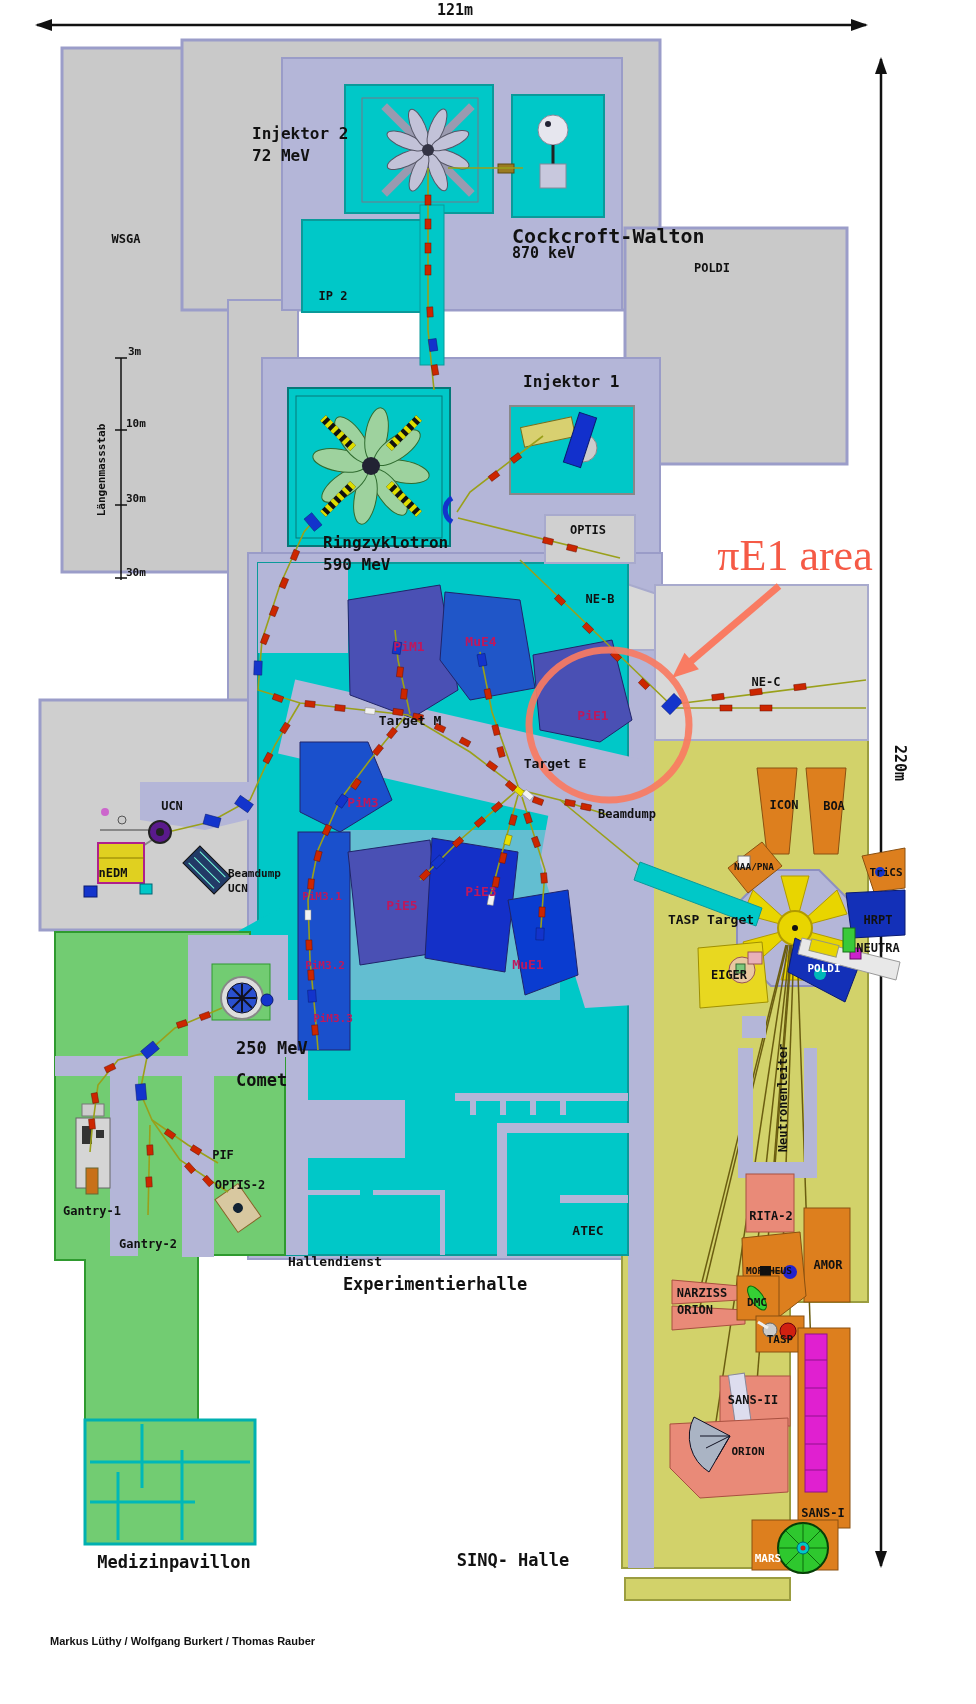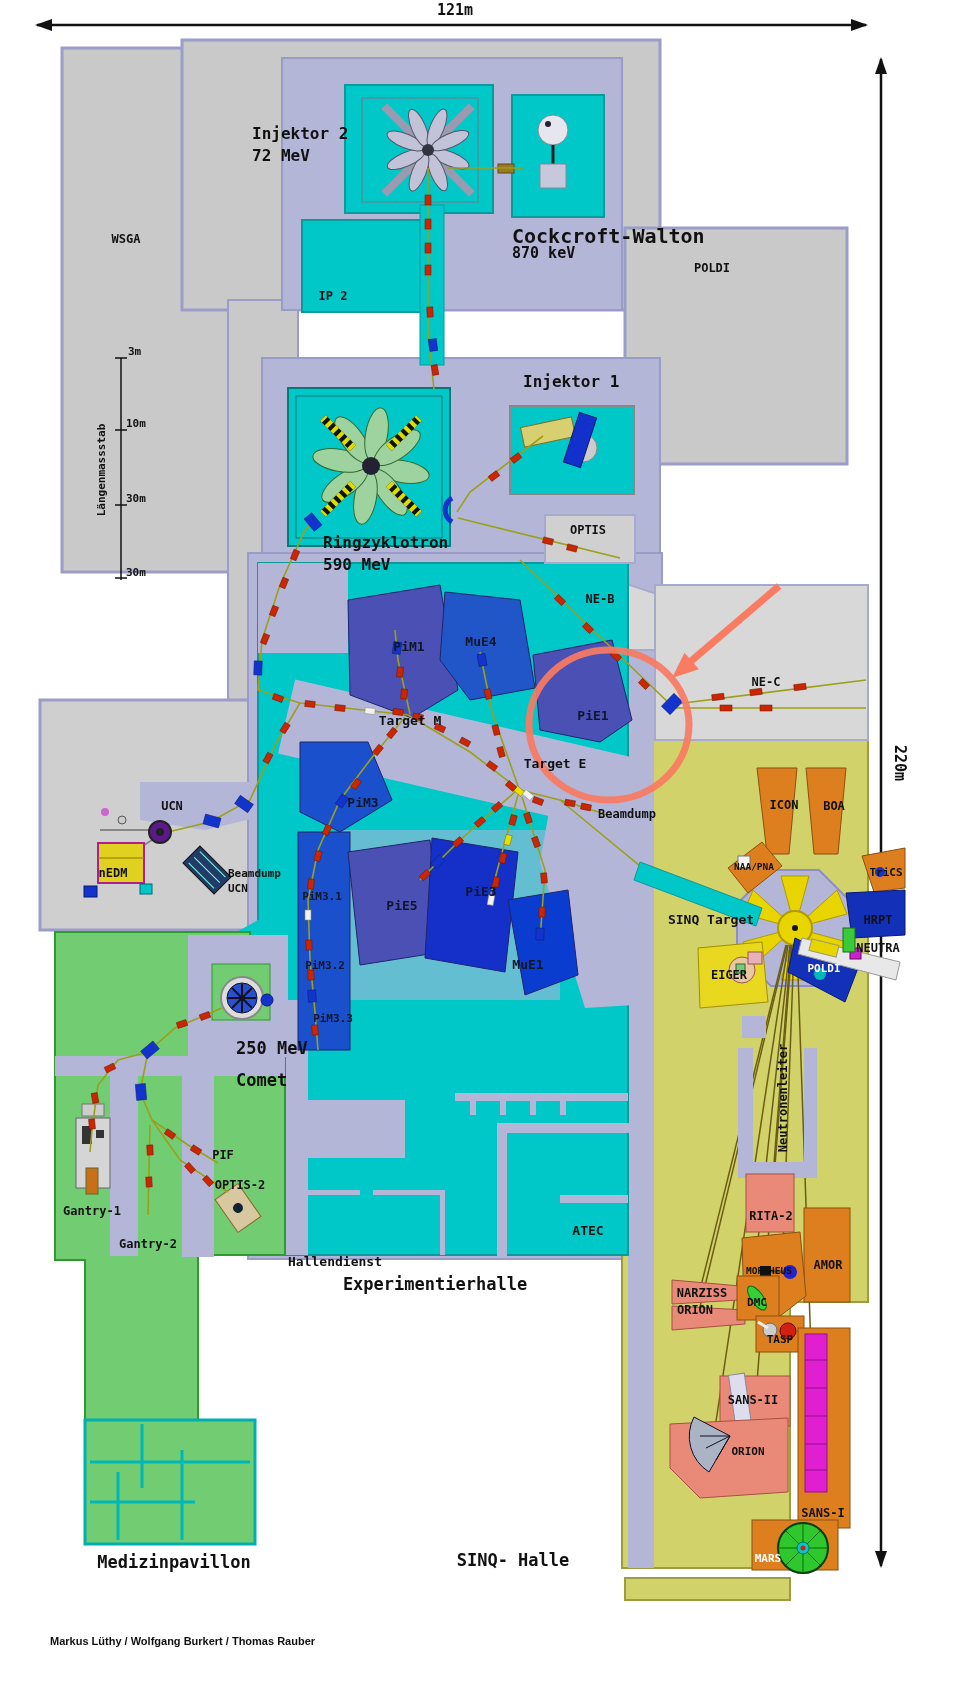--- a/index.html
+++ b/index.html
@@ -4,21 +4,21 @@
 <style>
   html,body{margin:0;padding:0;background:#ffffff;}
   #stage{position:relative;width:976px;height:1704px;background:#ffffff;overflow:hidden;
          font-family:"DejaVu Sans Mono",monospace;}
   #map-svg{position:absolute;left:0;top:0;}
   .lbl{position:absolute;transform:translate(-50%,-50%);font-weight:bold;font-size:12px;
        color:#111;white-space:pre;line-height:1.05;}
   .la{transform:none;}
   .s13{font-size:13px;} .s11{font-size:11px;} .s10{font-size:9.5px;}
   .big{font-size:16px;} .xl{font-size:17px;}
-  .yel{color:#0f172a;} .wht{color:#ffffff;}
+  .yel{color:#be185d;} .wht{color:#ffffff;}
   .rotl{transform:translate(-50%,-50%) rotate(-90deg);}
   .rotr{transform:translate(-50%,-50%) rotate(90deg);}
   .serif-red{font-family:"Liberation Serif",serif;font-weight:normal;font-size:44px;color:#f55a46;}
   .credits{font-family:"Liberation Sans",sans-serif;font-size:11px;font-weight:bold;}
   .mR{fill:#cc2600;stroke:#6e1000;stroke-width:.5;}
   .mB{fill:#1334cc;stroke:#0a1a70;stroke-width:.5;}
   .mY{fill:#e8e000;stroke:#7a7200;stroke-width:.5;}
   .mW{fill:#f2f2f2;stroke:#888;stroke-width:.5;}
   .beam{stroke:#9aa01a;stroke-width:1.6;fill:none;}
   .guide{stroke:#6b5d10;stroke-width:1.5;fill:none;}
@@ -484,20 +484,21 @@
 
 <span class="lbl rotl s11" style="left:102px;top:470px">Längenmassstab</span>
 <span class="lbl la s11" style="left:128px;top:346px">3m</span>
 <span class="lbl la s11" style="left:126px;top:418px">10m</span>
 <span class="lbl la s11" style="left:126px;top:493px">30m</span>
 <span class="lbl la s11" style="left:126px;top:567px">30m</span>
 
 <span class="lbl la big" style="left:523px;top:374px">Injektor 1</span>
 <span class="lbl" style="left:588px;top:530px">OPTIS</span>
 <span class="lbl" style="left:600px;top:599px">NE-B</span>
+<span class="lbl serif-red" style="left:795px;top:556px">πE1 area</span>
 <span class="lbl" style="left:766px;top:682px">NE-C</span>
 
 <span class="lbl la big" style="left:323px;top:535px">Ringzyklotron</span>
 <span class="lbl la big" style="left:323px;top:557px">590 MeV</span>
 
 <span class="lbl s13 yel" style="left:409px;top:647px">PiM1</span>
 <span class="lbl s13 yel" style="left:481px;top:642px">MuE4</span>
 <span class="lbl s13 yel" style="left:593px;top:716px">PiE1</span>
 <span class="lbl s13" style="left:410px;top:721px">Target M</span>
 <span class="lbl s13" style="left:555px;top:764px">Target E</span>
@@ -508,21 +509,21 @@
 <span class="lbl s11 yel" style="left:333px;top:1019px">PiM3.3</span>
 <span class="lbl s13 yel" style="left:402px;top:906px">PiE5</span>
 <span class="lbl s13 yel" style="left:481px;top:892px">PiE3</span>
 <span class="lbl s13 yel" style="left:528px;top:965px">MuE1</span>
 
 <span class="lbl" style="left:172px;top:806px">UCN</span>
 <span class="lbl" style="left:113px;top:873px">nEDM</span>
 <span class="lbl la s11" style="left:228px;top:868px">Beamdump</span>
 <span class="lbl la s11" style="left:228px;top:883px">UCN</span>
 
-<span class="lbl s13" style="left:711px;top:920px">SINQ Target</span>
+<span class="lbl s13" style="left:711px;top:920px">TASP Target</span>
 <span class="lbl" style="left:784px;top:805px">ICON</span>
 <span class="lbl" style="left:834px;top:806px">BOA</span>
 <span class="lbl s10" style="left:754px;top:867px">NAA/PNA</span>
 <span class="lbl s11" style="left:886px;top:873px">TriCS</span>
 <span class="lbl" style="left:878px;top:920px">HRPT</span>
 <span class="lbl" style="left:878px;top:948px">NEUTRA</span>
 <span class="lbl s11 wht" style="left:824px;top:969px">POLDI</span>
 <span class="lbl" style="left:729px;top:975px">EIGER</span>
 <span class="lbl rotl" style="left:783px;top:1098px">Neutronenleiter</span>
 <span class="lbl" style="left:771px;top:1216px">RITA-2</span>

